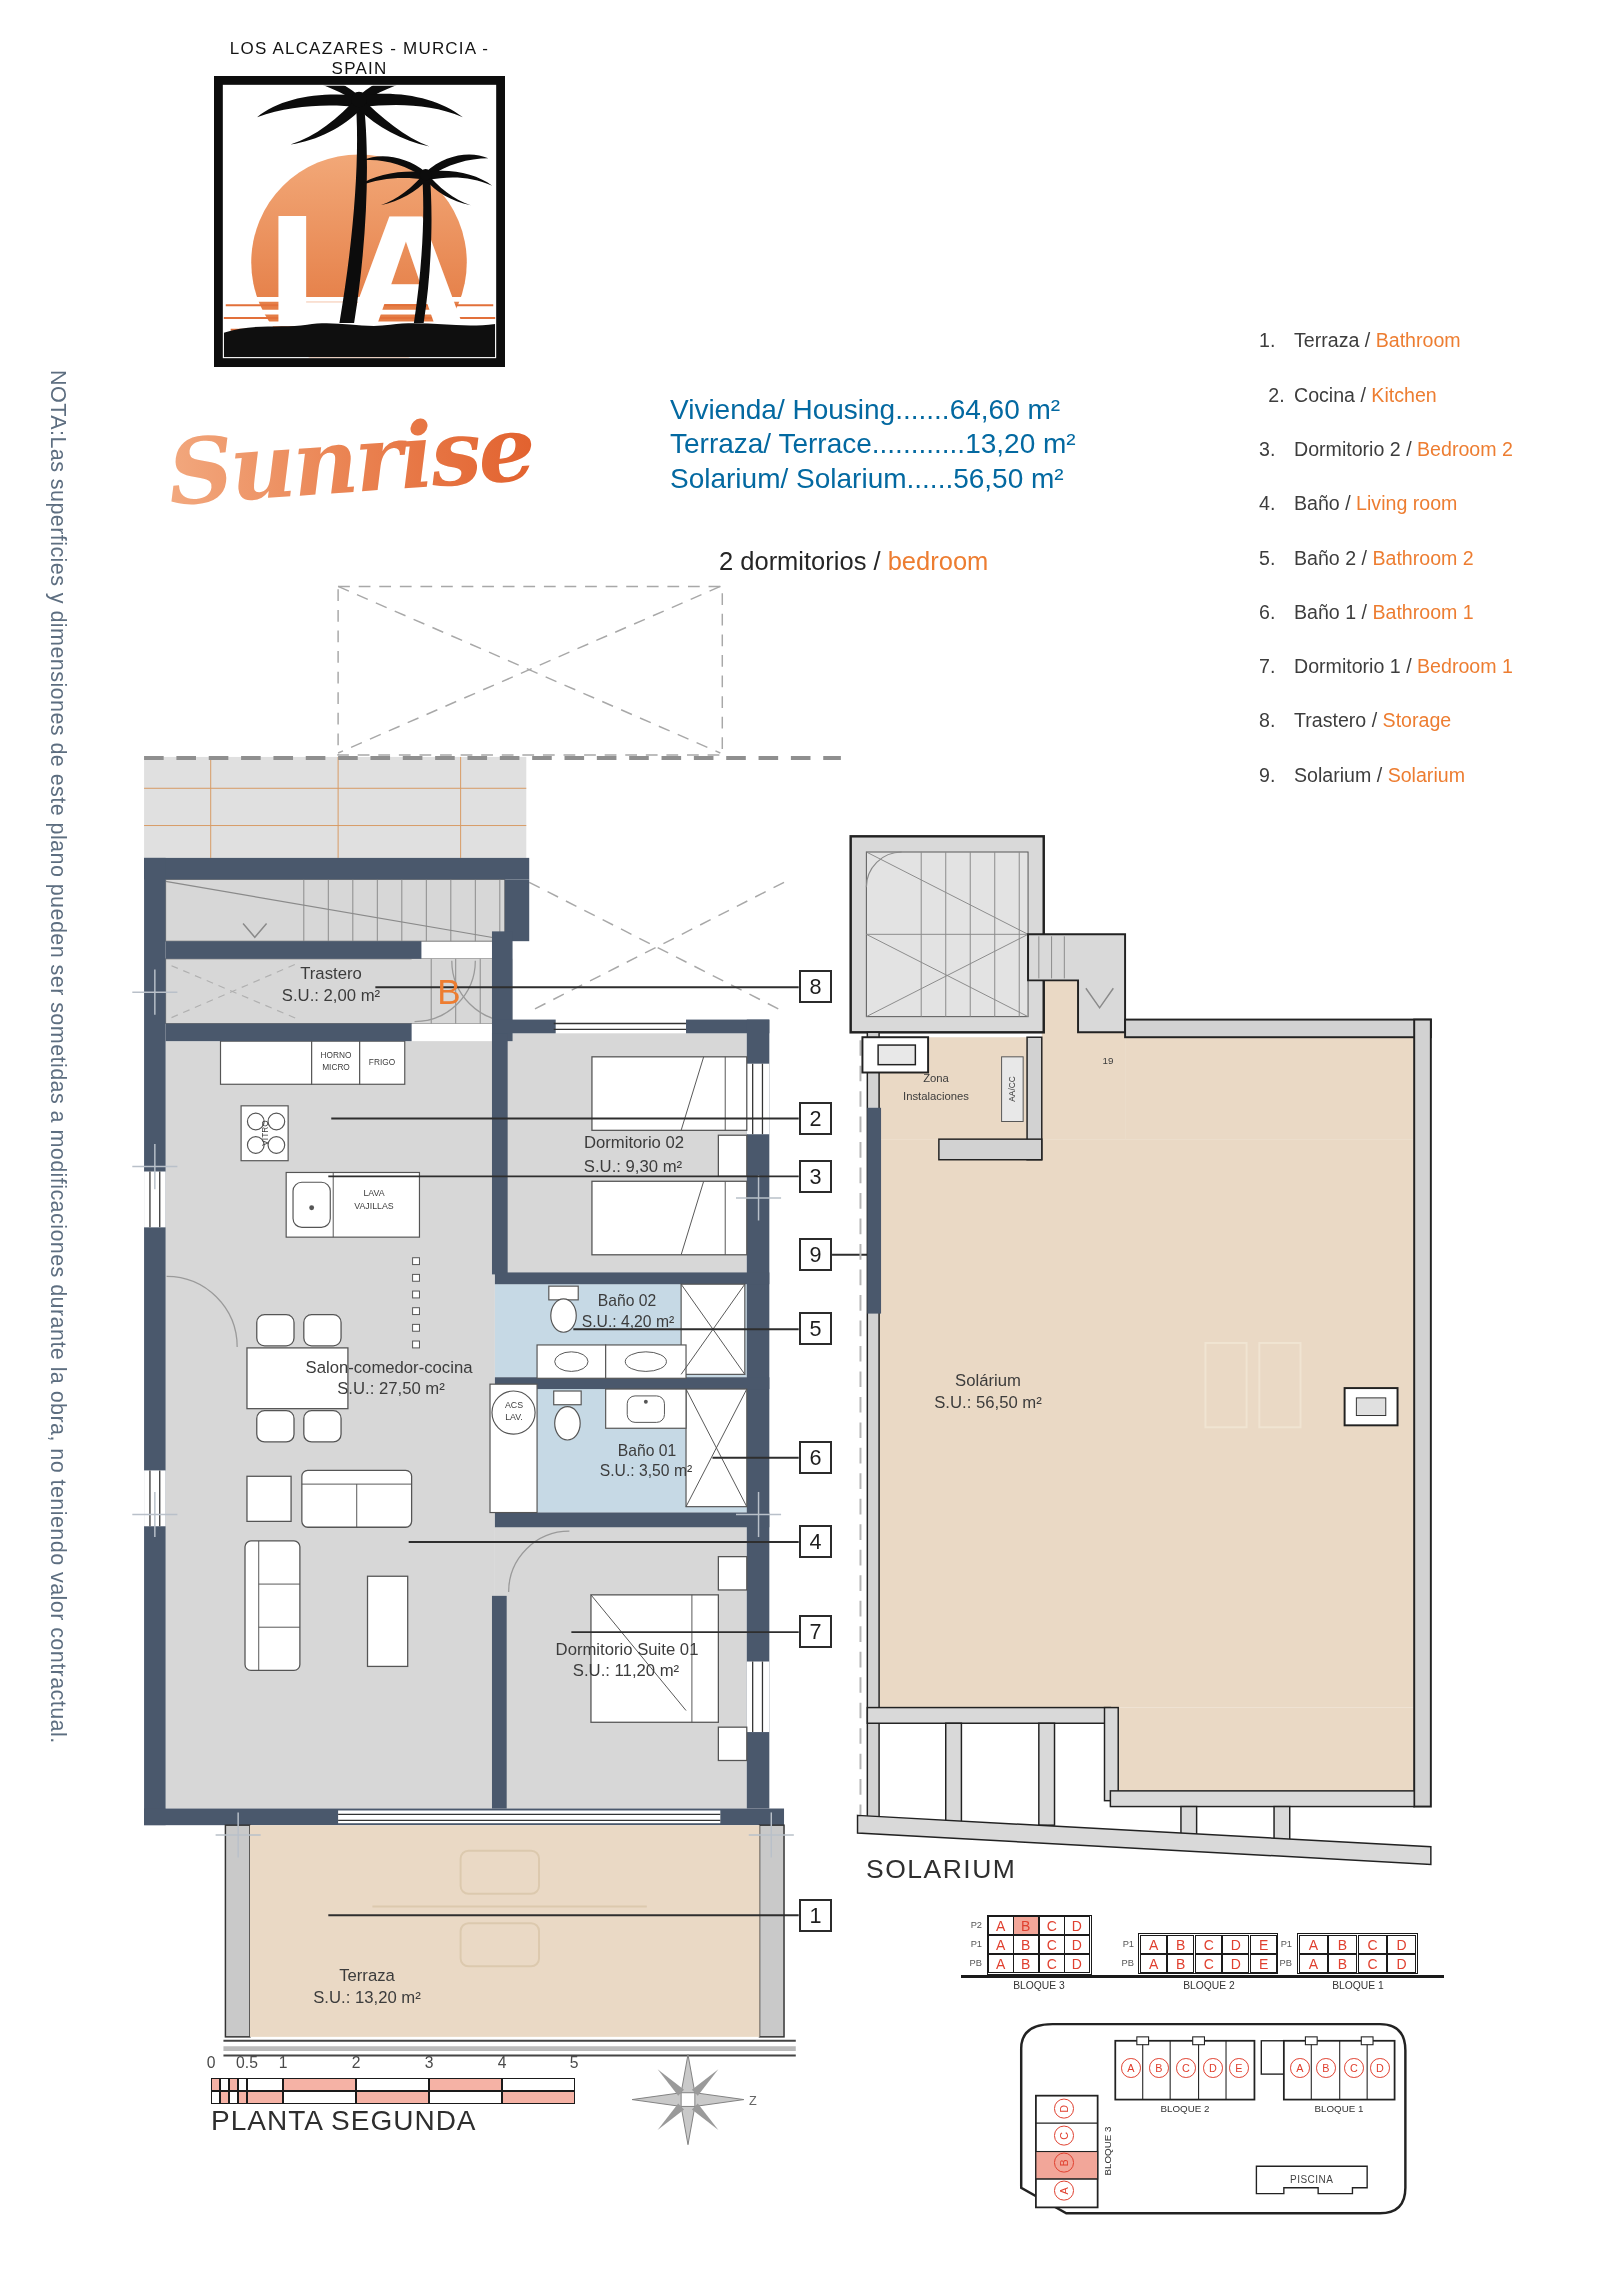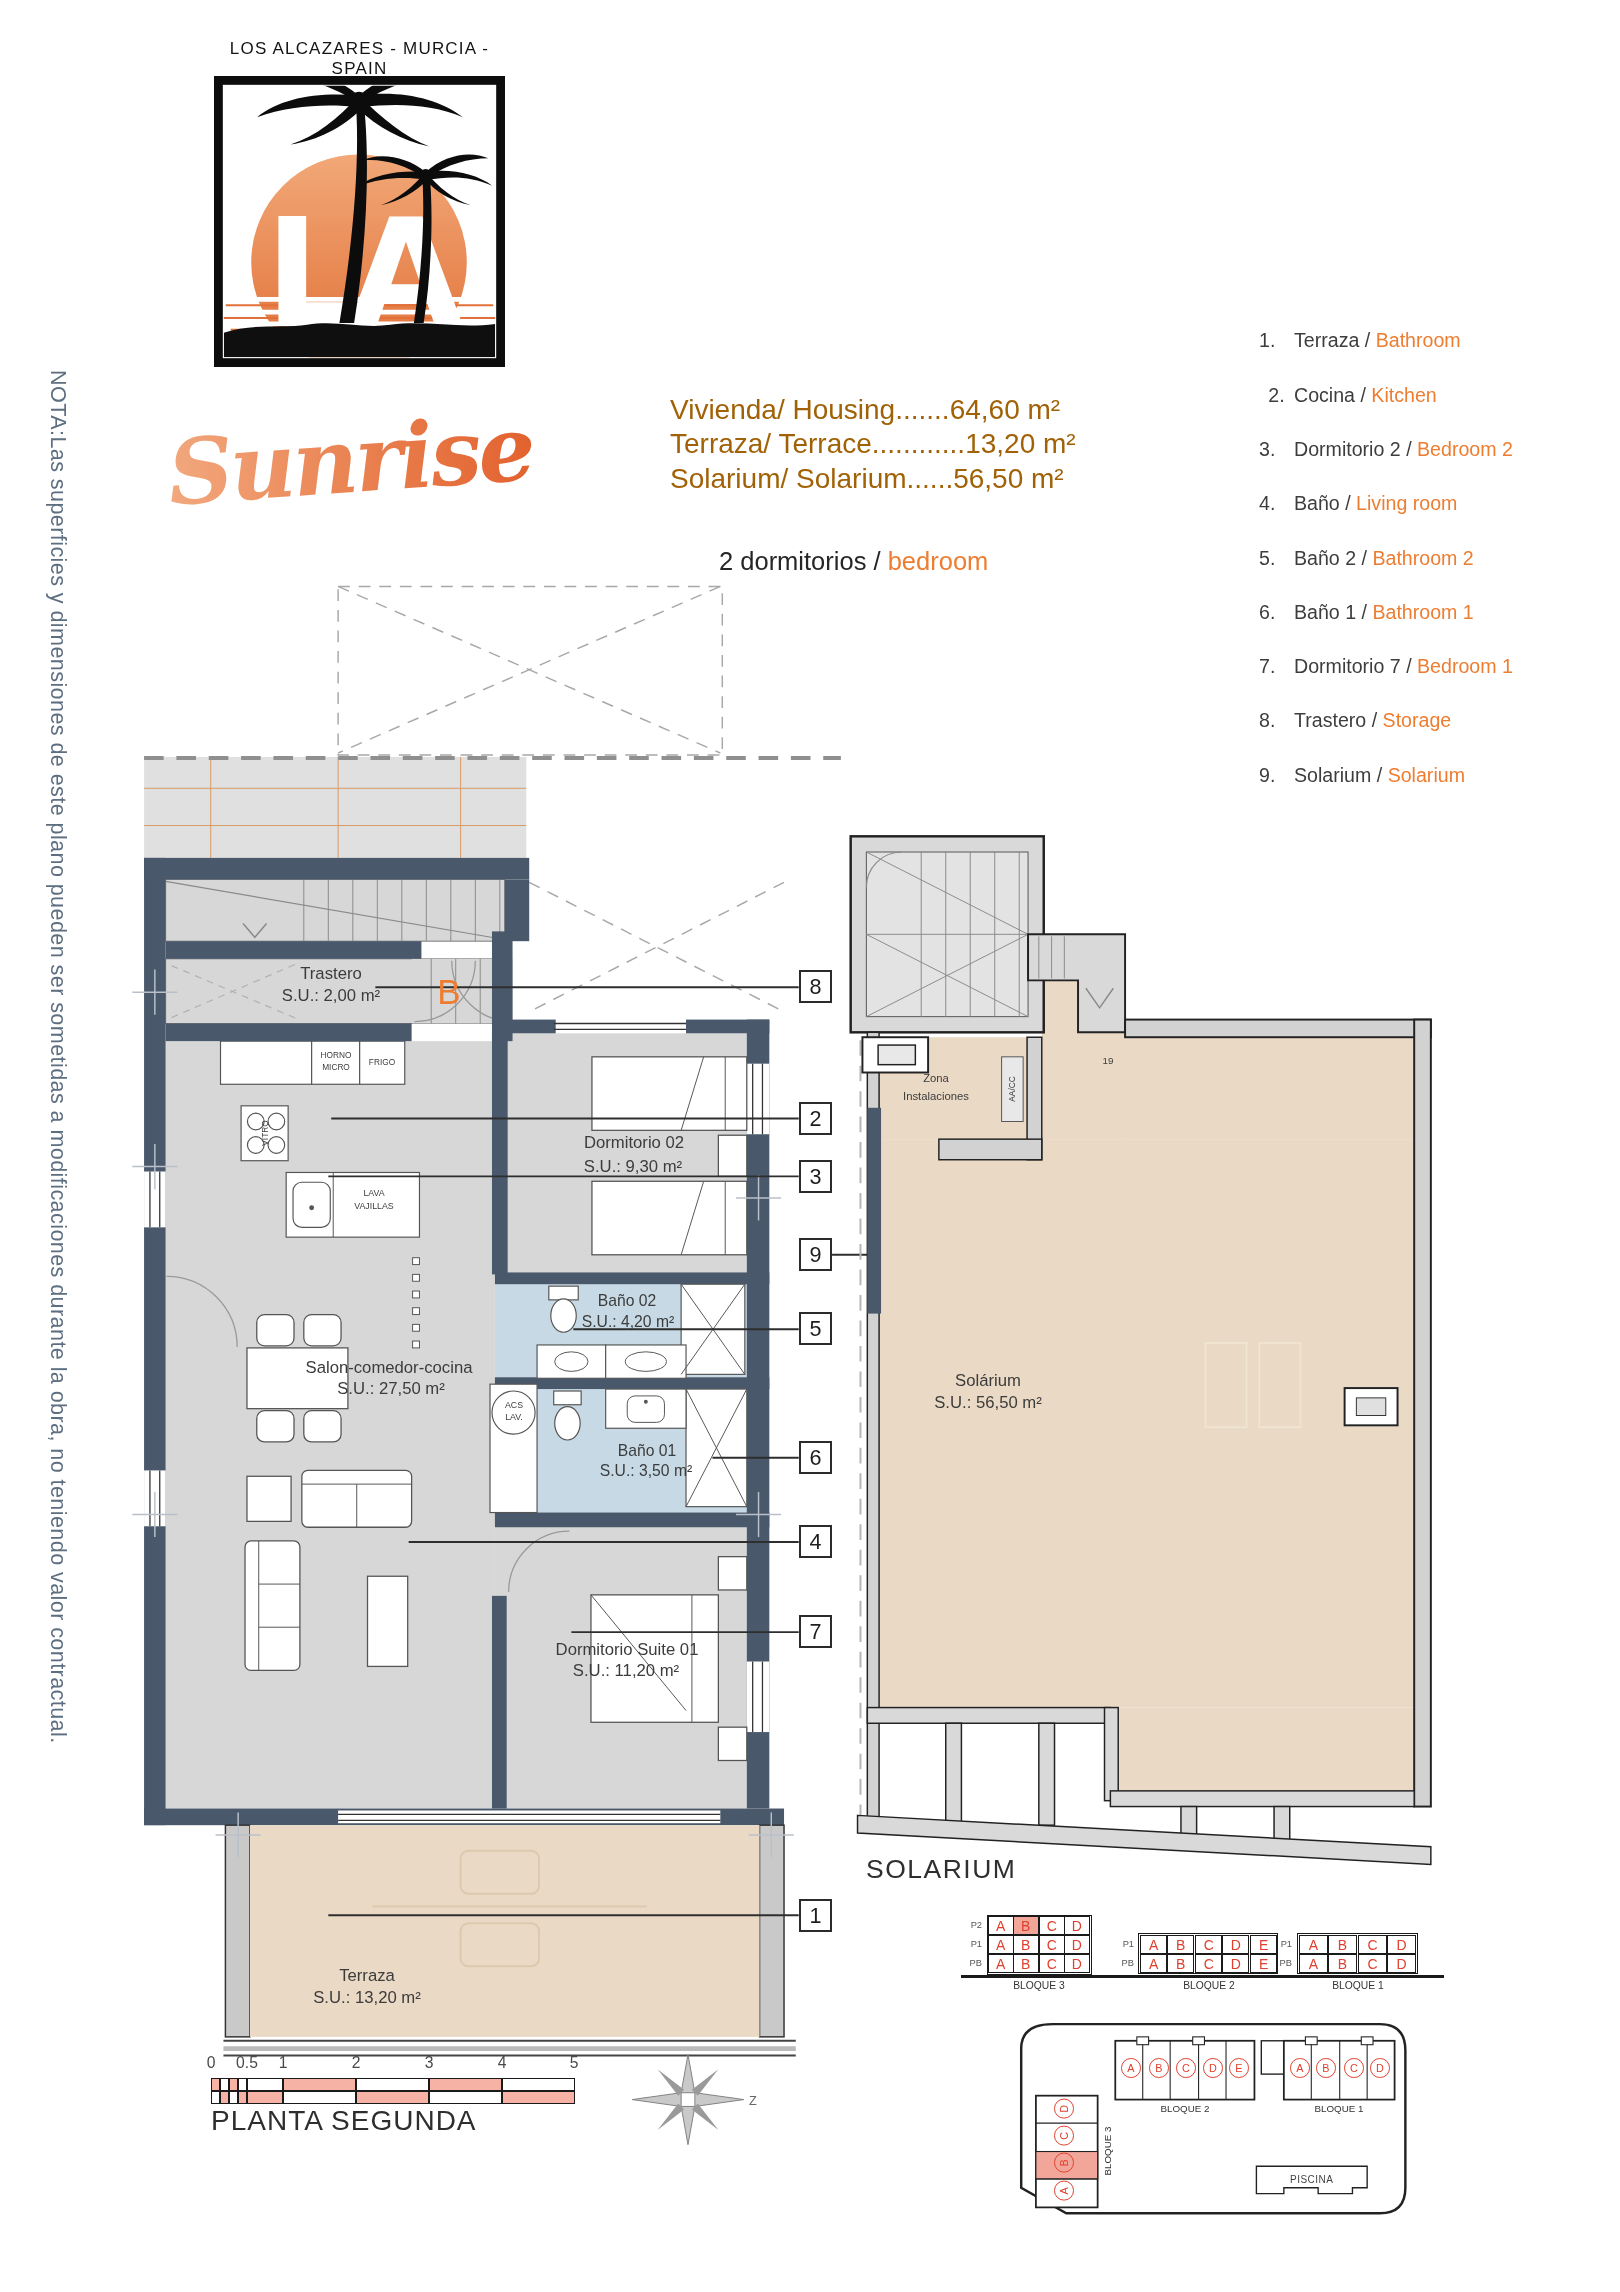--- a/index.html
+++ b/index.html
@@ -12,21 +12,21 @@
   
   .loc{position:absolute;left:214px;top:39px;width:291px;text-align:center;font-size:17px;
        letter-spacing:1.2px;color:#141414;}
   .brand-svg{position:absolute;left:142px;top:392px;}
   .logo-svg{position:absolute;left:214px;top:76px;}
   
   .reserve{position:absolute;left:213px;top:541px;width:290px;height:191px;border:2.9px solid #141414;
            box-sizing:border-box;text-align:center;}
   .reserve .ttl{margin-top:13.7px;font-size:31px;letter-spacing:1px;color:#141414;font-weight:600;}
   
-  .meas{position:absolute;left:670px;font-size:28px;color:#a16207;white-space:nowrap;}
+  .meas{position:absolute;left:670px;font-size:28px;color:#0369a1;white-space:nowrap;}
   .bedrooms{position:absolute;left:719px;top:547px;font-size:25.5px;color:#262626;white-space:nowrap;}
   .bedrooms .en{color:#ED7D31;}
   
   .lg-item{position:absolute;font-size:19.6px;color:#3d3d3d;white-space:nowrap;}
   .lg-num{display:inline-block;min-width:35px;}
   .lg-en{color:#ED7D31;}
   
   .plbl{position:absolute;transform:translateX(-50%);white-space:nowrap;color:#3c3c3c;font-size:16.7px;}
   .s16{font-size:15.7px;} .s11{font-size:11.3px;} .s10{font-size:9.8px;} .s9{font-size:8.8px;} .s8{font-size:8.3px;}
   .letterB{font-size:35px;color:#ED7D31;font-weight:500;}
@@ -524,21 +524,21 @@
 <div class="soltitle">SOLARIUM</div>
 <div class="planta">PLANTA SEGUNDA</div>
 <div class="comp-z">Z</div>
 
 <div class="lg-item" style="left: 1259px; top: 329px;"><span class="lg-num">1.</span><span class="lg-es">Terraza / </span><span class="lg-en">Bathroom</span></div>
     <div class="lg-item" style="left: 1259px; top: 384px; text-align: center;"><span class="lg-num">2.</span><span class="lg-es">Cocina / </span><span class="lg-en">Kitchen</span></div>
     <div class="lg-item" style="left: 1259px; top: 438px;"><span class="lg-num">3.</span><span class="lg-es">Dormitorio 2 / </span><span class="lg-en">Bedroom 2</span></div>
     <div class="lg-item" style="left: 1259px; top: 492px;"><span class="lg-num">4.</span><span class="lg-es">Baño / </span><span class="lg-en">Living room</span></div>
     <div class="lg-item" style="left: 1259px; top: 547px;"><span class="lg-num">5.</span><span class="lg-es">Baño 2 / </span><span class="lg-en">Bathroom 2</span></div>
     <div class="lg-item" style="left: 1259px; top: 601px;"><span class="lg-num">6.</span><span class="lg-es">Baño 1 / </span><span class="lg-en">Bathroom 1</span></div>
-    <div class="lg-item" style="left: 1259px; top: 655px;"><span class="lg-num">7.</span><span class="lg-es">Dormitorio 7 / </span><span class="lg-en">Bedroom 1</span></div>
+    <div class="lg-item" style="left: 1259px; top: 655px;"><span class="lg-num">7.</span><span class="lg-es">Dormitorio 1 / </span><span class="lg-en">Bedroom 1</span></div>
     <div class="lg-item" style="left: 1259px; top: 709px;"><span class="lg-num">8.</span><span class="lg-es">Trastero / </span><span class="lg-en">Storage</span></div>
     <div class="lg-item" style="left: 1259px; top: 764px;"><span class="lg-num">9.</span><span class="lg-es">Solarium / </span><span class="lg-en">Solarium</span></div>
     <div class="callout" style="left: 799px; top: 970px;">8</div>
     <div class="callout" style="left: 799px; top: 1102px;">2</div>
     <div class="callout" style="left: 799px; top: 1160px;">3</div>
     <div class="callout" style="left: 799px; top: 1238px;">9</div>
     <div class="callout" style="left: 799px; top: 1312px;">5</div>
     <div class="callout" style="left: 799px; top: 1441px;">6</div>
     <div class="callout" style="left: 799px; top: 1525px;">4</div>
     <div class="callout" style="left: 799px; top: 1615px;">7</div>

